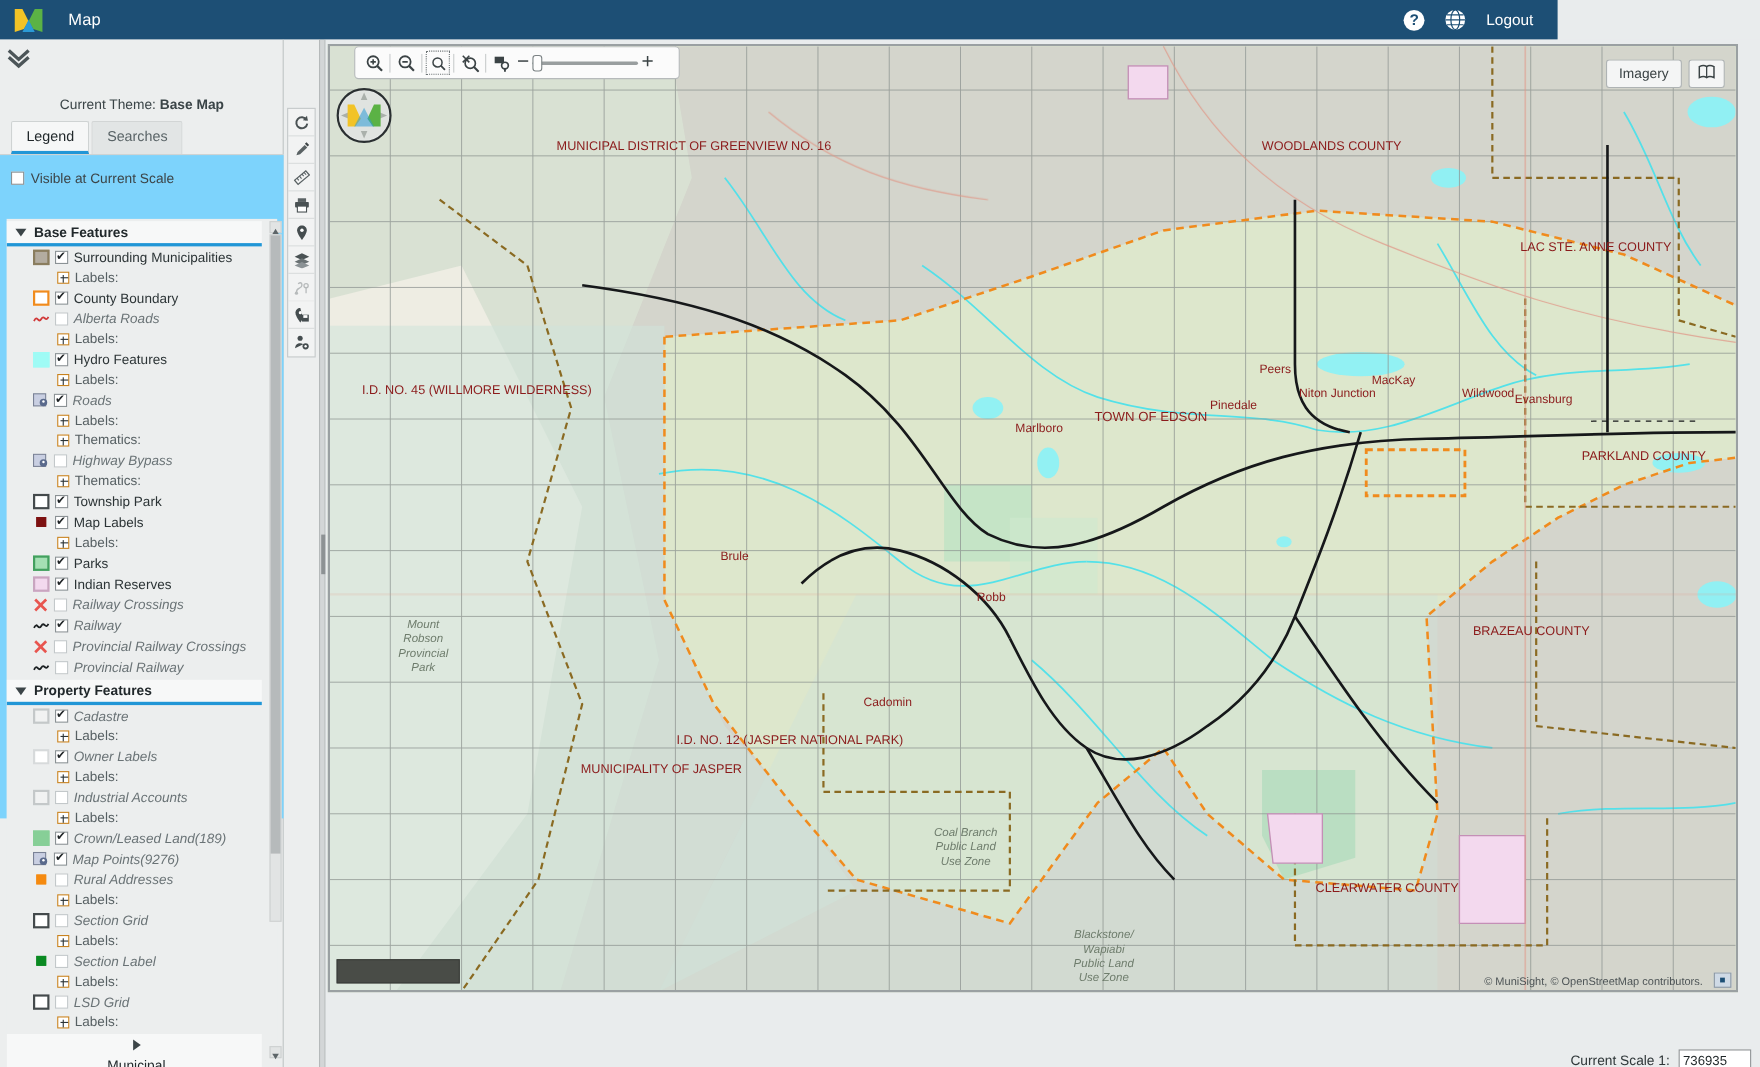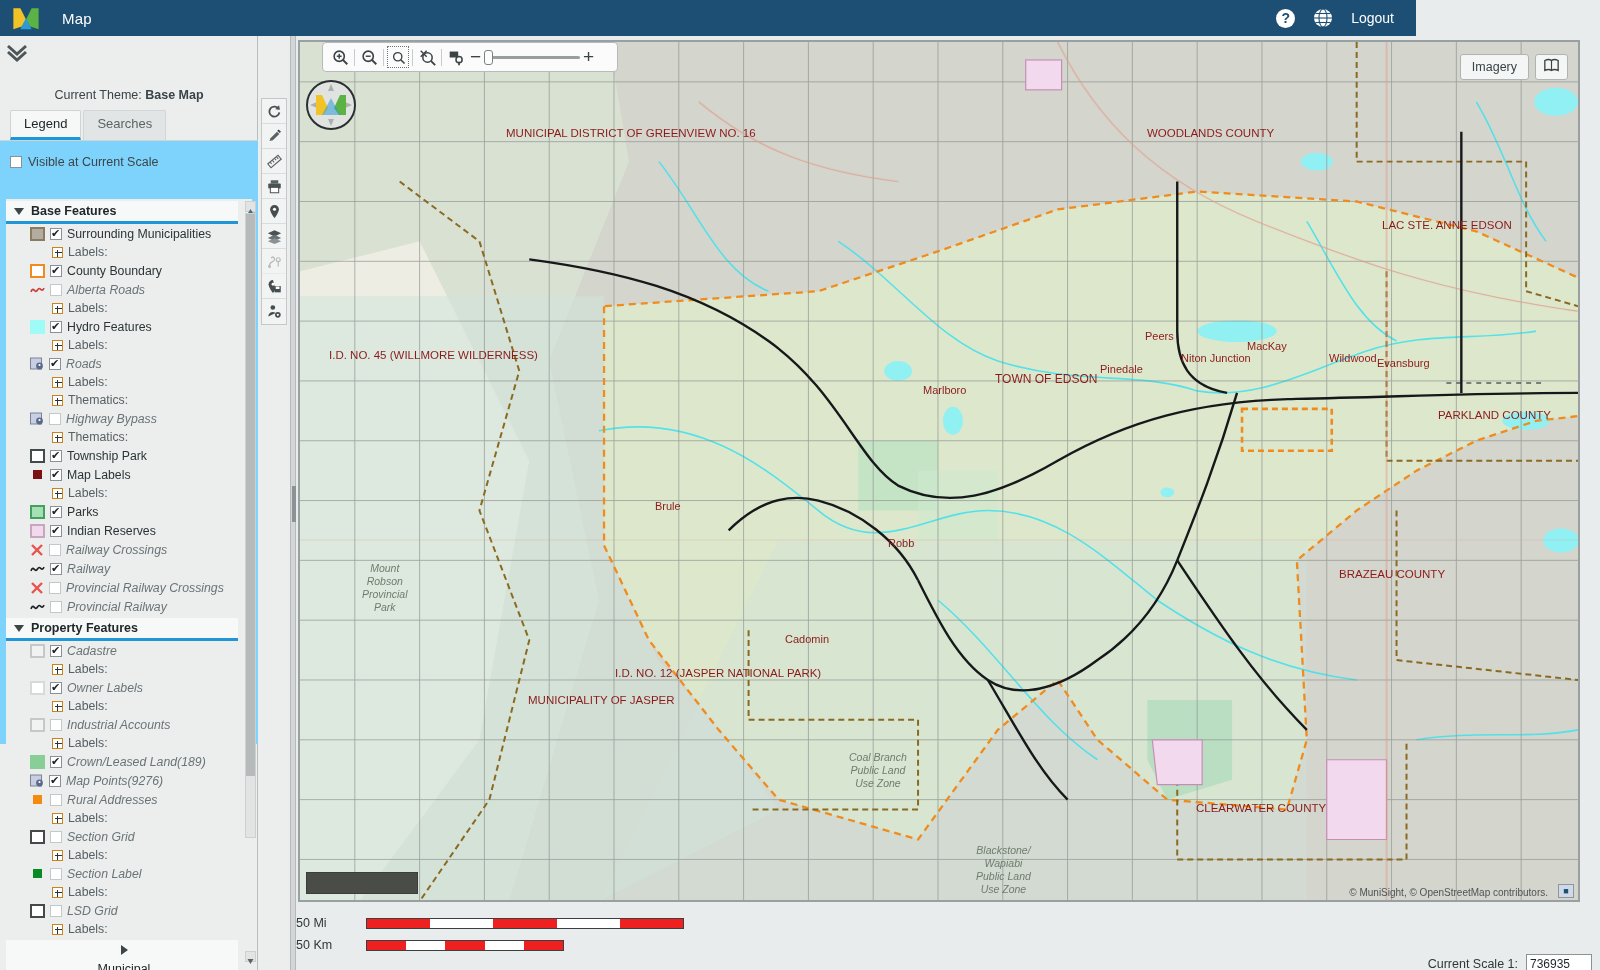--- a/index.html
+++ b/index.html
@@ -713,21 +713,21 @@
       <path d="M945 368 L1035 368 L1035 410 L945 410 Z" fill="none" stroke="#f08b1d" stroke-width="2.6" stroke-dasharray="6 4"></path>
 
       <g stroke="#16181a" stroke-width="1.1">
         <path d="M1150 342 H1250" stroke-dasharray="5 5"></path>
       </g>
     </svg>
 
     <div id="map-labels">
         <div class="mlabel big" style="left: 206px; top: 85px;">MUNICIPAL DISTRICT OF GREENVIEW NO. 16</div>
         <div class="mlabel big" style="left: 847px; top: 85px;">WOODLANDS COUNTY</div>
-        <div class="mlabel big" style="left: 1082px; top: 177px;">LAC STE. ANNE EDSON</div>
+        <div class="mlabel big" style="left: 1082px; top: 177px;">LAC STE. ANNE COUNTY</div>
         <div class="mlabel big" style="left: 1138px; top: 367px;">PARKLAND COUNTY</div>
         <div class="mlabel big" style="left: 1039px; top: 526px;">BRAZEAU COUNTY</div>
         <div class="mlabel big" style="left: 896px; top: 760px;">CLEARWATER COUNTY</div>
         <div class="mlabel big" style="left: 29px; top: 307px;">I.D. NO. 45 (WILLMORE WILDERNESS)</div>
         <div class="mlabel big" style="left: 315px; top: 625px;">I.D. NO. 12 (JASPER NATIONAL PARK)</div>
         <div class="mlabel big" style="left: 228px; top: 652px;">MUNICIPALITY OF JASPER</div>
         <div class="mlabel town" style="left: 695px; top: 330px;">TOWN OF EDSON</div>
         <div class="mlabel " style="left: 845px; top: 288px;">Peers</div>
         <div class="mlabel " style="left: 800px; top: 321px;">Pinedale</div>
         <div class="mlabel " style="left: 881px; top: 310px;">Niton Junction</div>
@@ -822,40 +822,18 @@
       <button class="map-btn">Imagery</button>
       <button class="map-btn icon-only">
         <svg viewBox="0 0 20 18" width="17" height="15">
             <path d="M2 3 C5 1.5 8 1.5 10 3 C12 1.5 15 1.5 18 3 L18 15 C15 13.5 12 13.5 10 15 C8 13.5 5 13.5 2 15 Z" fill="none" stroke="#3b4345" stroke-width="1.6"></path>
             <line x1="10" y1="3" x2="10" y2="15" stroke="#3b4345" stroke-width="1.4"></line>
           </svg>
       </button>
     </div>
   </div>
 
-  <div id="scalebars">
-      <div class="sb-row">
-        <span class="sb-label">50 Mi</span>
-        <div class="sb-bar" style="width: 318px;">
-          <div class="sb-seg" style="width: 63.6px; background: rgb(238, 32, 32);"></div>
-          <div class="sb-seg" style="width: 63.6px; background: rgb(255, 255, 255);"></div>
-          <div class="sb-seg" style="width: 63.6px; background: rgb(238, 32, 32);"></div>
-          <div class="sb-seg" style="width: 63.6px; background: rgb(255, 255, 255);"></div>
-          <div class="sb-seg" style="width: 63.6px; background: rgb(238, 32, 32);"></div>
-        </div>
-      </div>
-      <div class="sb-row">
-        <span class="sb-label">50 Km</span>
-        <div class="sb-bar" style="width: 198px;">
-          <div class="sb-seg" style="width: 39.6px; background: rgb(238, 32, 32);"></div>
-          <div class="sb-seg" style="width: 39.6px; background: rgb(255, 255, 255);"></div>
-          <div class="sb-seg" style="width: 39.6px; background: rgb(238, 32, 32);"></div>
-          <div class="sb-seg" style="width: 39.6px; background: rgb(255, 255, 255);"></div>
-          <div class="sb-seg" style="width: 39.6px; background: rgb(238, 32, 32);"></div>
-        </div>
-      </div>
-    </div>
 
   <div id="statusbar">
     <span class="lbl">Current Scale 1:</span>
     <input class="scale-input" value="736935" style="">
   </div>
 </div>
 
 </body></html>

